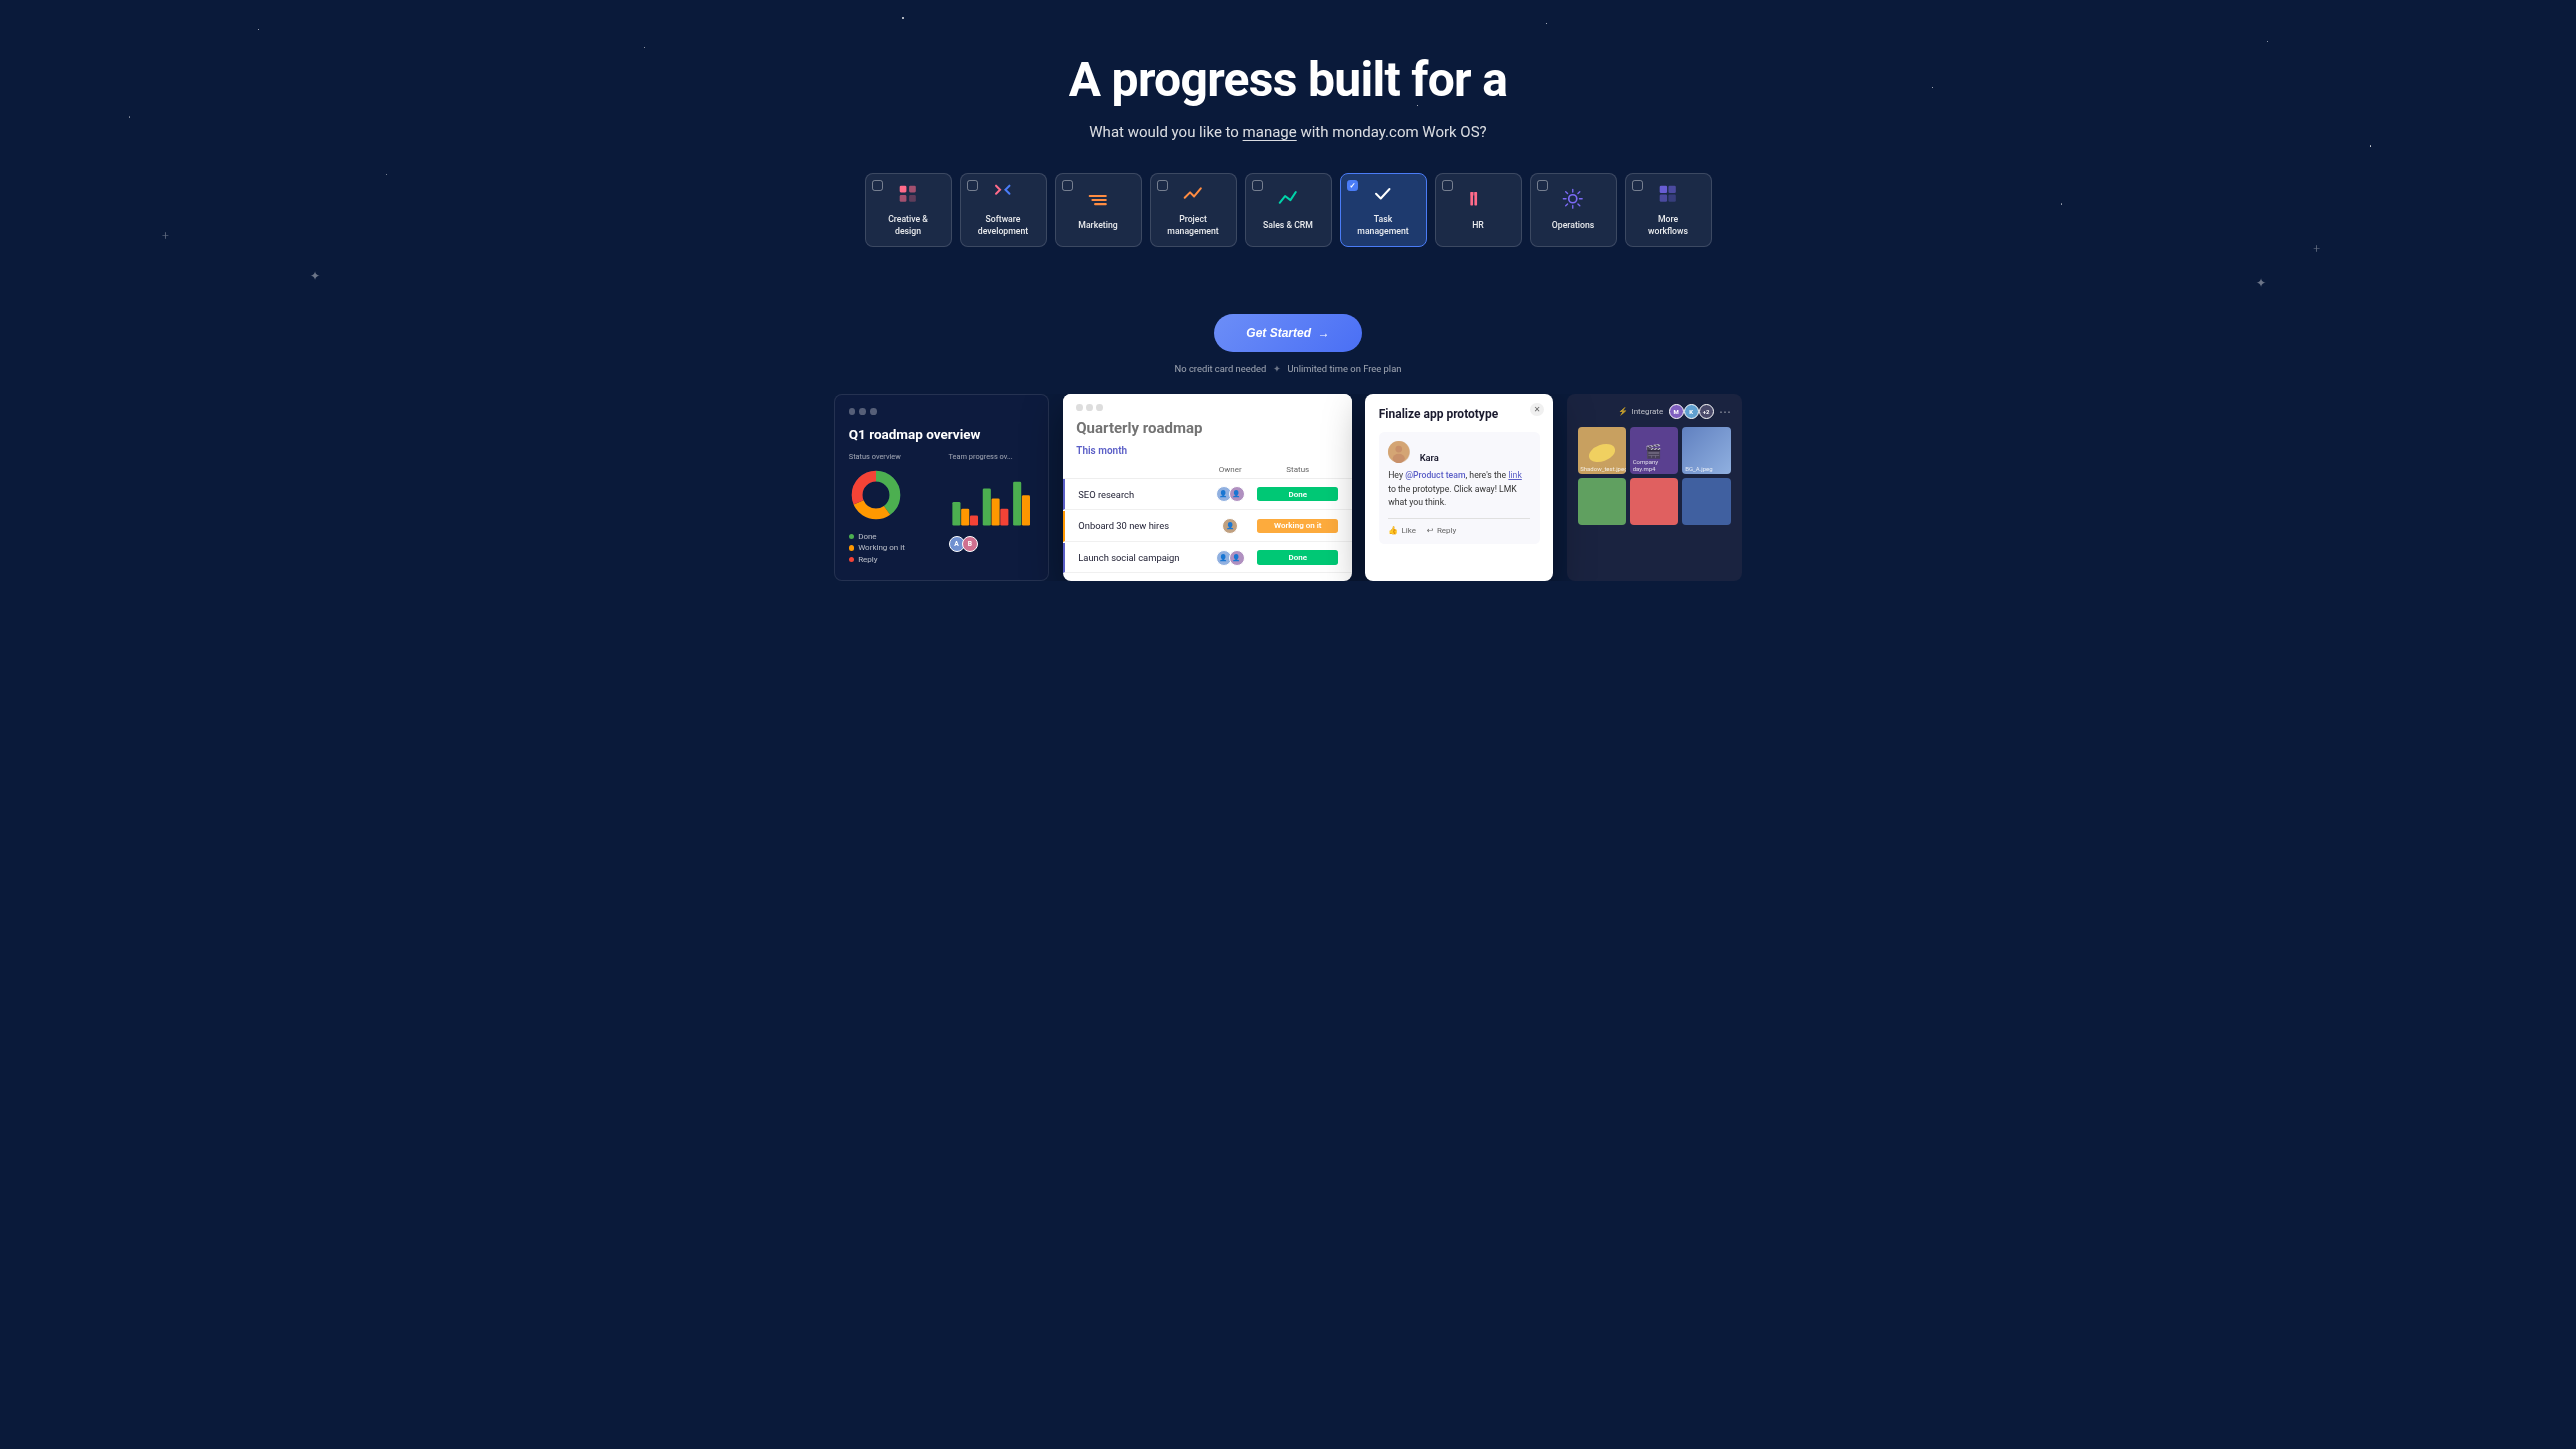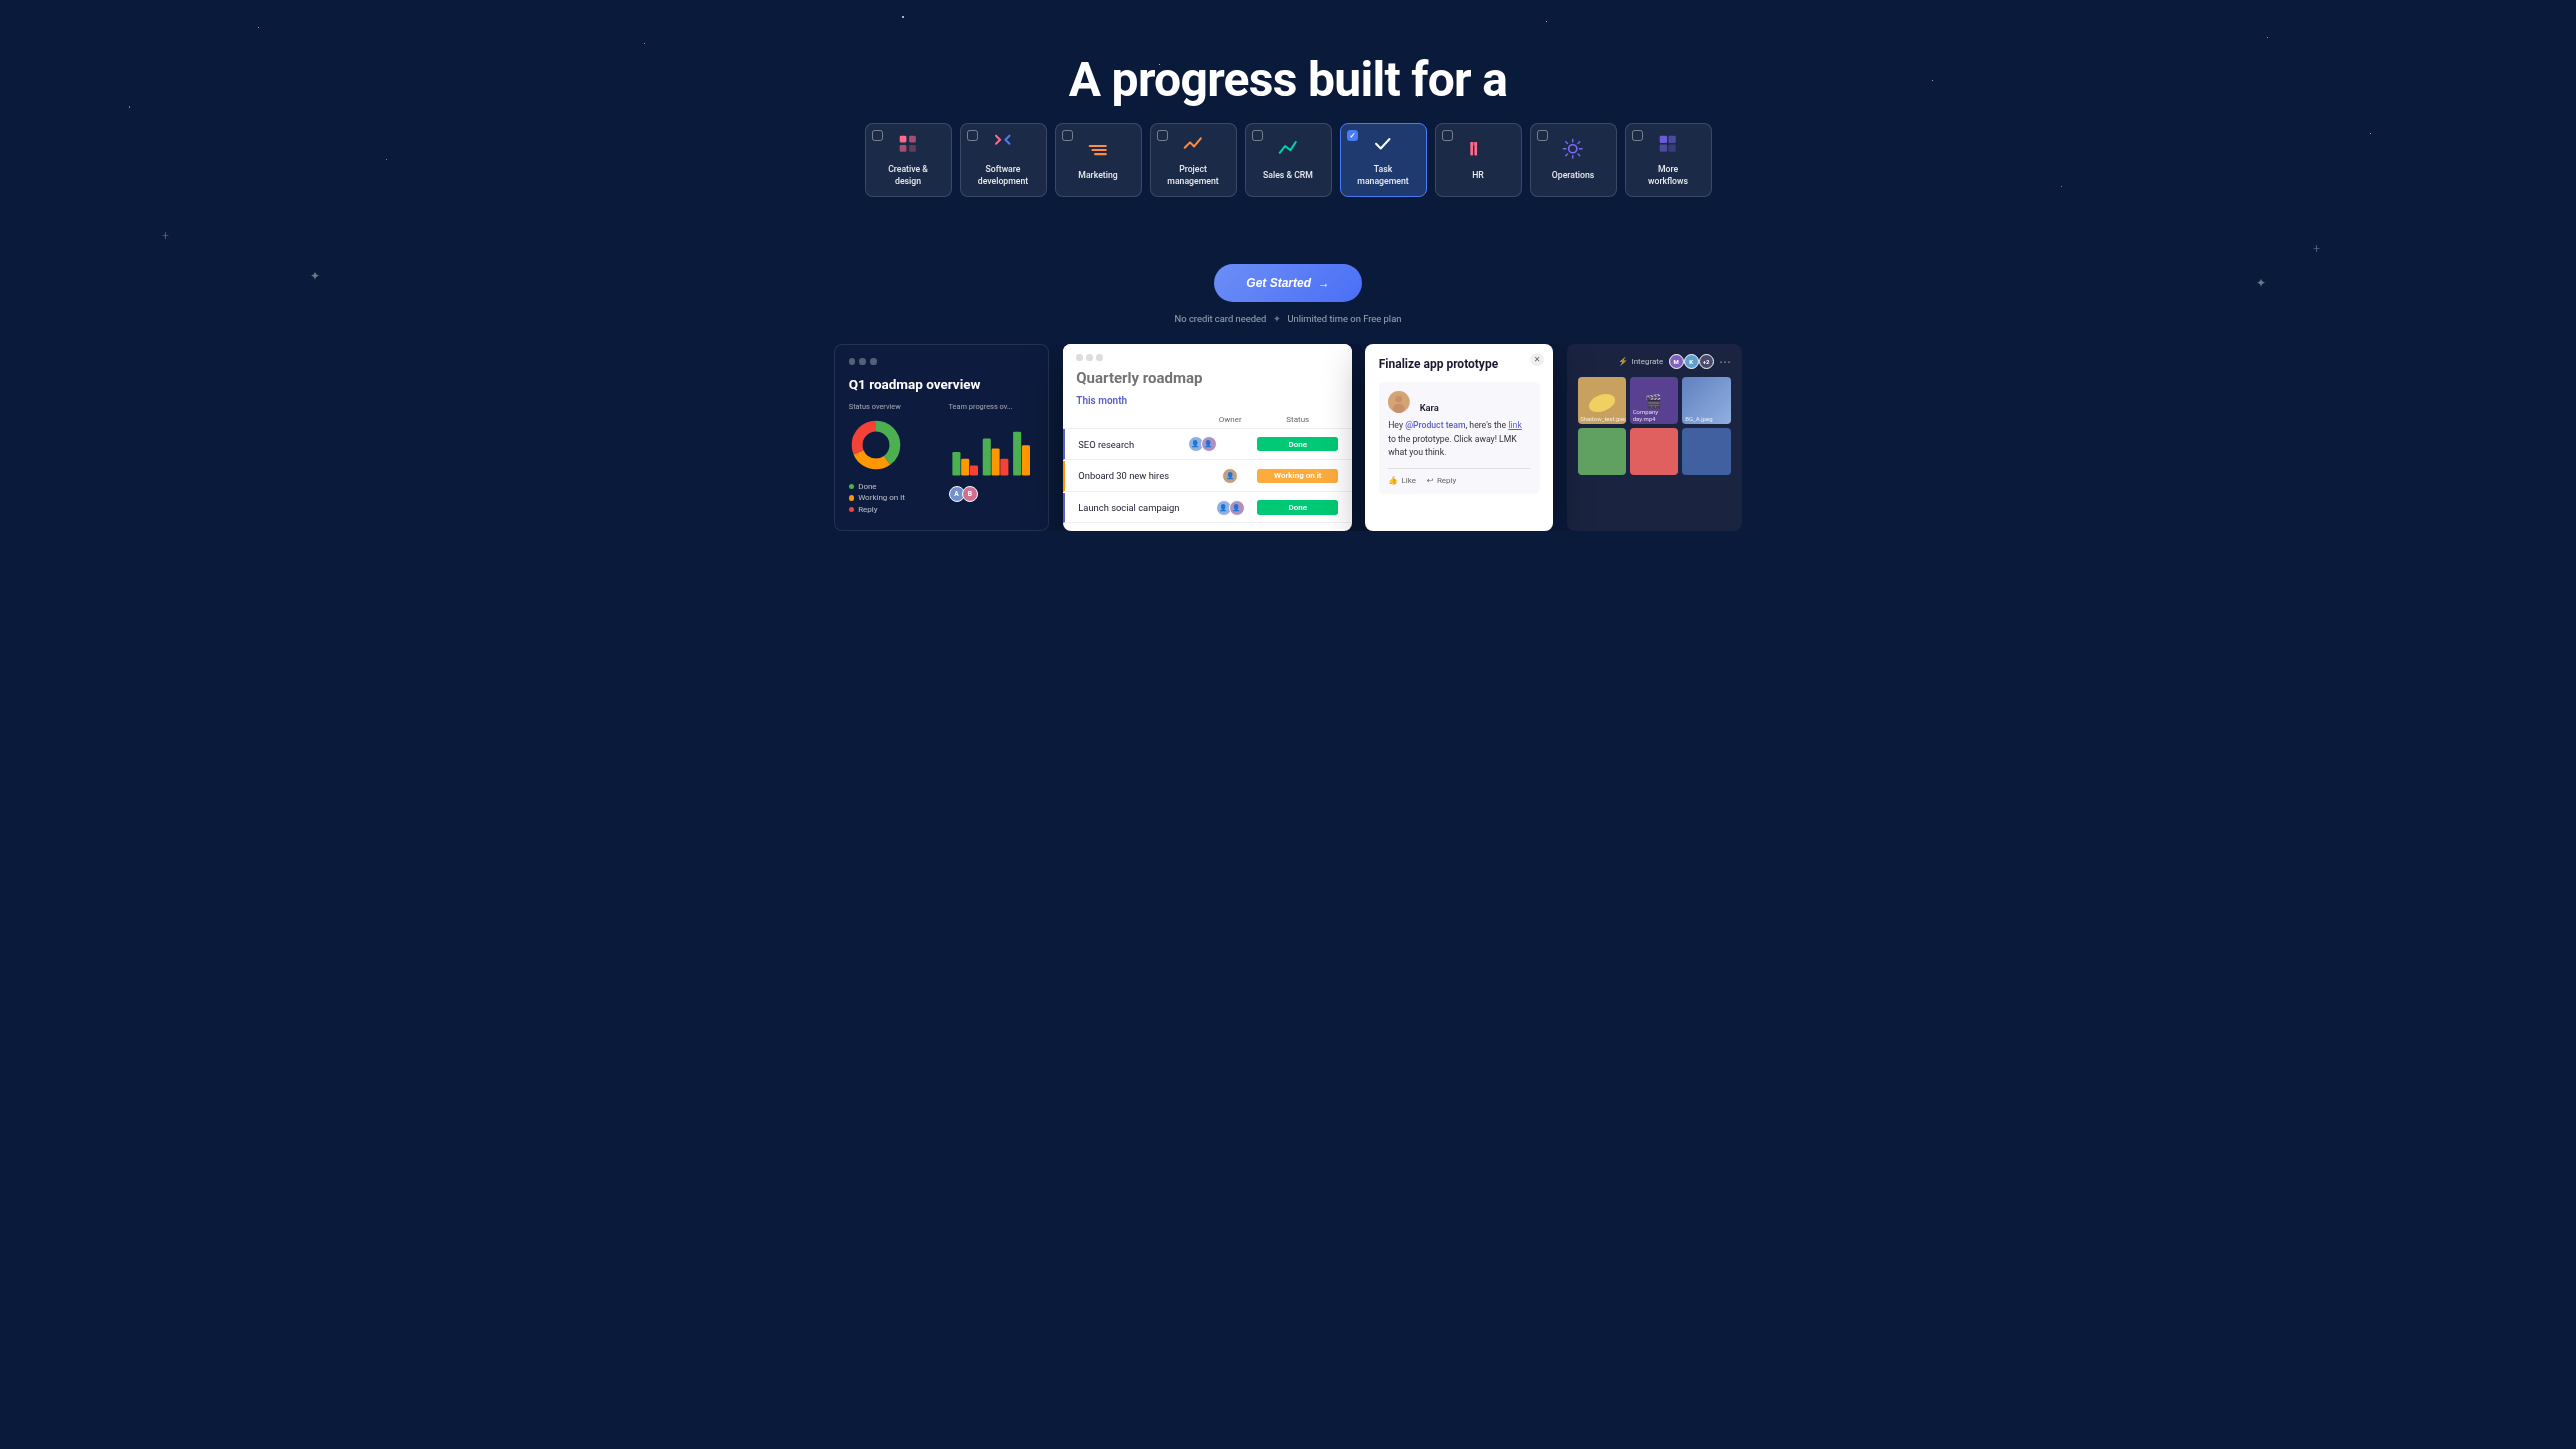--- a/index.html
+++ b/index.html
@@ -285,21 +285,21 @@
       display: flex;
       align-items: center;
       padding: 6.7px 13.5px;
       border-bottom: 0.7px solid #f0f0f0;
       border-left: 2px solid #5b5fc7;
       margin-bottom: 1.3px;
     }
 
     .table-row:nth-child(2) { border-left-color: #5b5fc7; }
     .table-row:nth-child(3) { border-left-color: #ff9800; }
-    .table-row:nth-child(4) { border-left-color: #5b5fc7; gap: 28px; }
+    .table-row:nth-child(4) { border-left-color: #5b5fc7; }
 
     .row-item-name {
       flex: 1;
       font-size: 9.4px;
       color: #1a1a2e;
     }
 
     .row-owners {
       width: 54px;
       display: flex;
@@ -509,20 +509,23 @@
     <div class="star" style="width:0.7px;height:0.7px;top:18%;left:55%;opacity:0.7"></div>
     <div class="star" style="width:1.3px;height:1.3px;top:25%;left:92%;opacity:0.8"></div>
     <div class="star" style="width:0.7px;height:0.7px;top:30%;left:15%;opacity:0.5"></div>
     <div class="star" style="width:1.3px;height:1.3px;top:35%;left:80%;opacity:0.6"></div>
   </div>
 
   <div class="hero">
     <h1 class="hero-title">
       <span>A progress built for a</span><br>
     </h1>
+    <p class="hero-subtitle">
+      What would you like to <span class="underline">manage</span> with monday.com Work OS?
+    </p>
 
     <div class="categories">
 
       <div class="category-card">
         <div class="category-checkbox"></div>
         <div class="category-icon">
           <svg width="21.5" height="21.5" viewBox="0 0 32 32" fill="none">
             <rect x="4" y="4" width="10" height="10" rx="2" fill="#ff6b8a"></rect>
             <rect x="18" y="4" width="10" height="10" rx="2" fill="#ff6b8a" opacity="0.6"></rect>
             <rect x="4" y="18" width="10" height="10" rx="2" fill="#ff6b8a" opacity="0.6"></rect>

